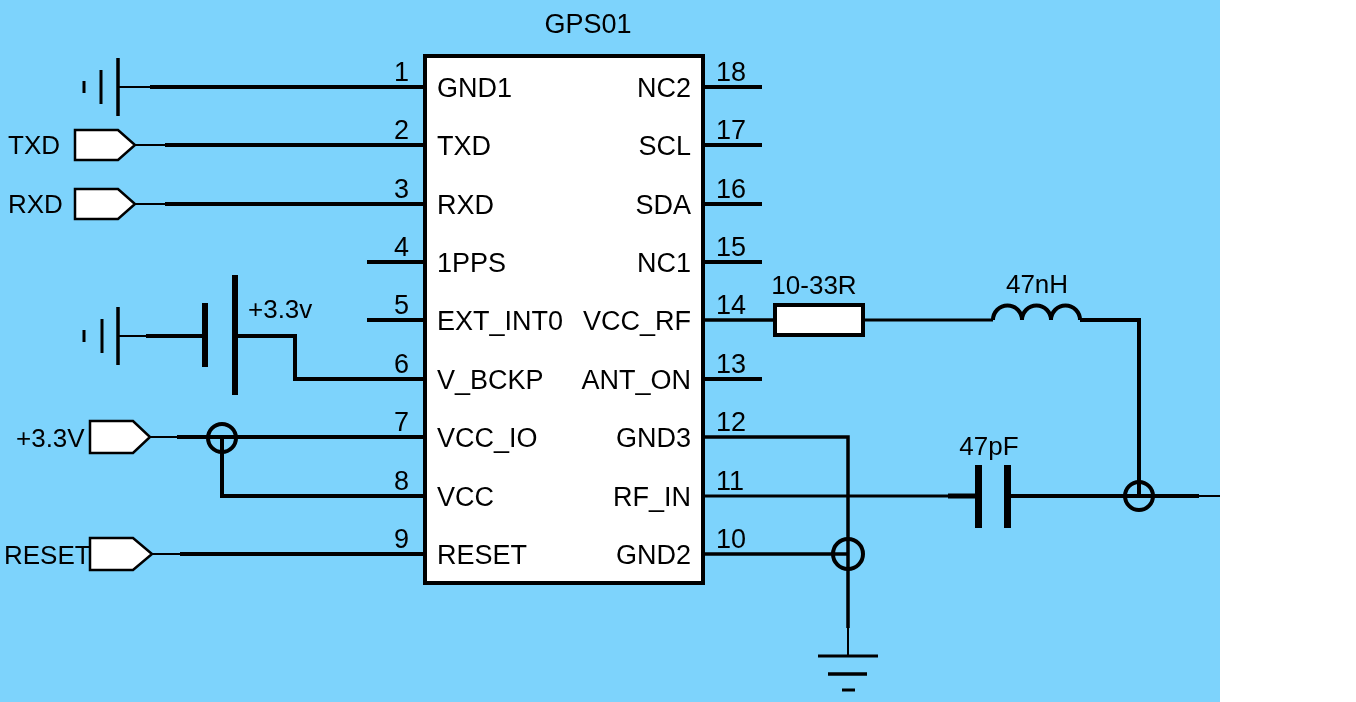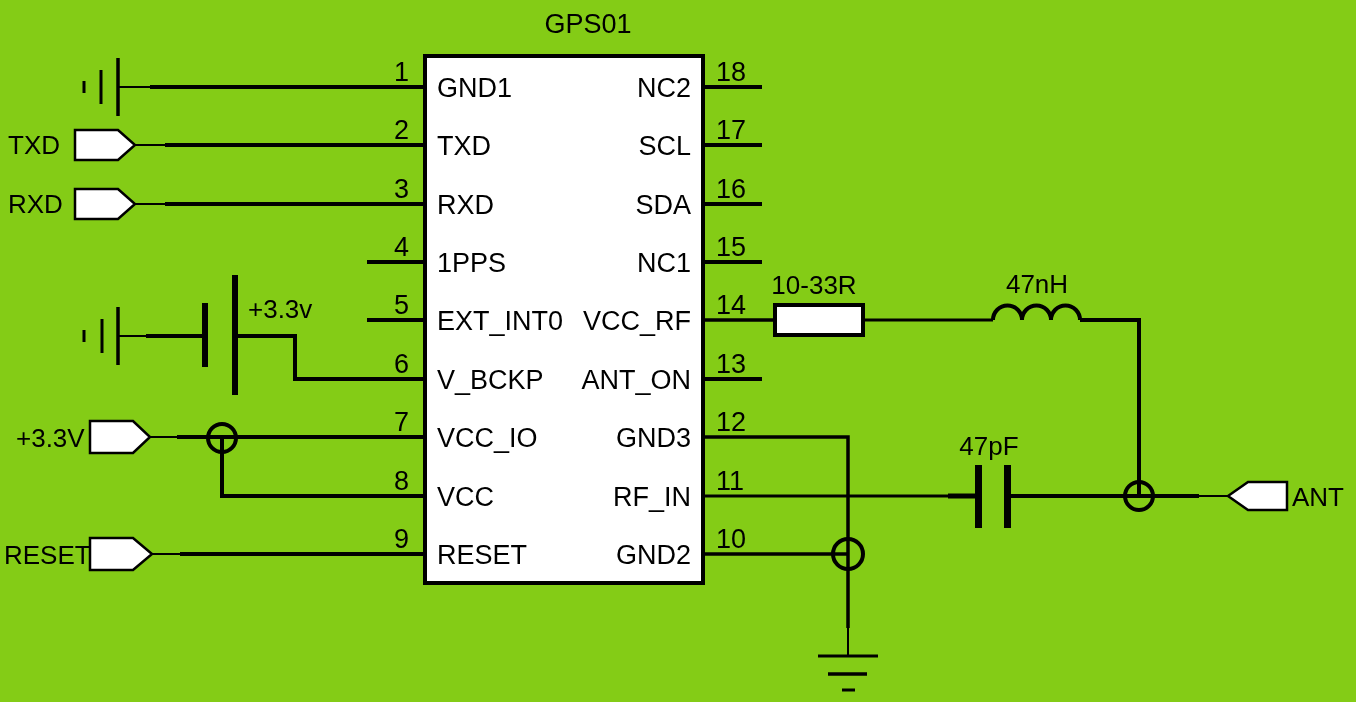--- a/index.html
+++ b/index.html
@@ -1,16 +1,16 @@
 <!DOCTYPE html>
 <html><head>
 <meta charset="utf-8">
 <style>
   html,body{margin:0;padding:0;background:#ffffff;}
-  .canvas{position:relative;width:1356px;height:702px;background:#84cc16;overflow:hidden;}
+  .canvas{position:relative;width:1220px;height:702px;background:#7dd3fc;overflow:hidden;}
   svg{display:block;}
   svg text{
     font-family:"Liberation Sans", sans-serif;
     fill:#000000;
   }
   .pin-label{font-size:27px;}
   .pin-num{font-size:27px;}
   .comp-label{font-size:26px;}
   .ic-title{font-size:27px;}
   .conn-label{font-size:26px;}

